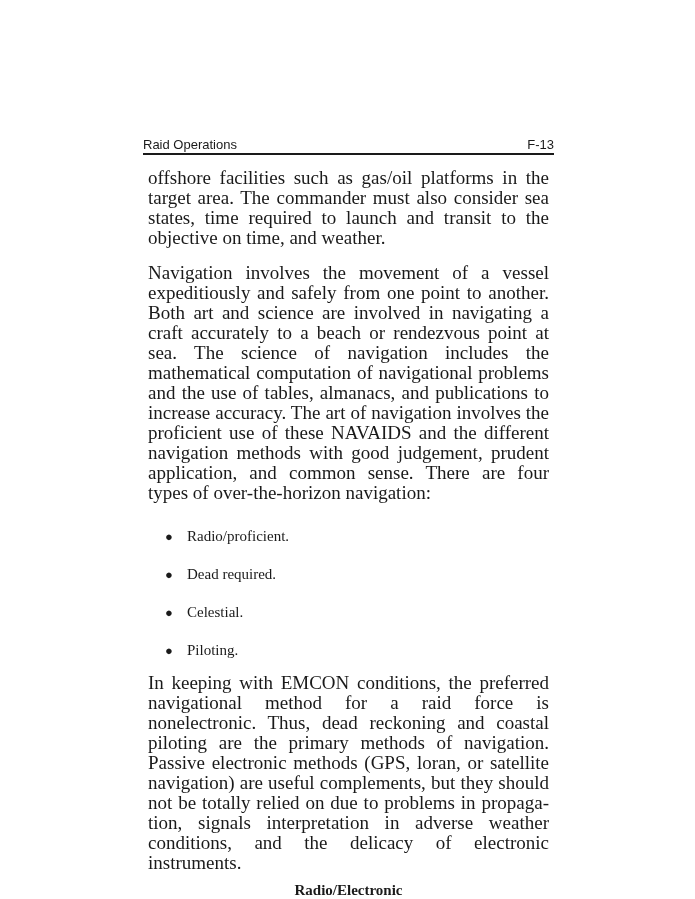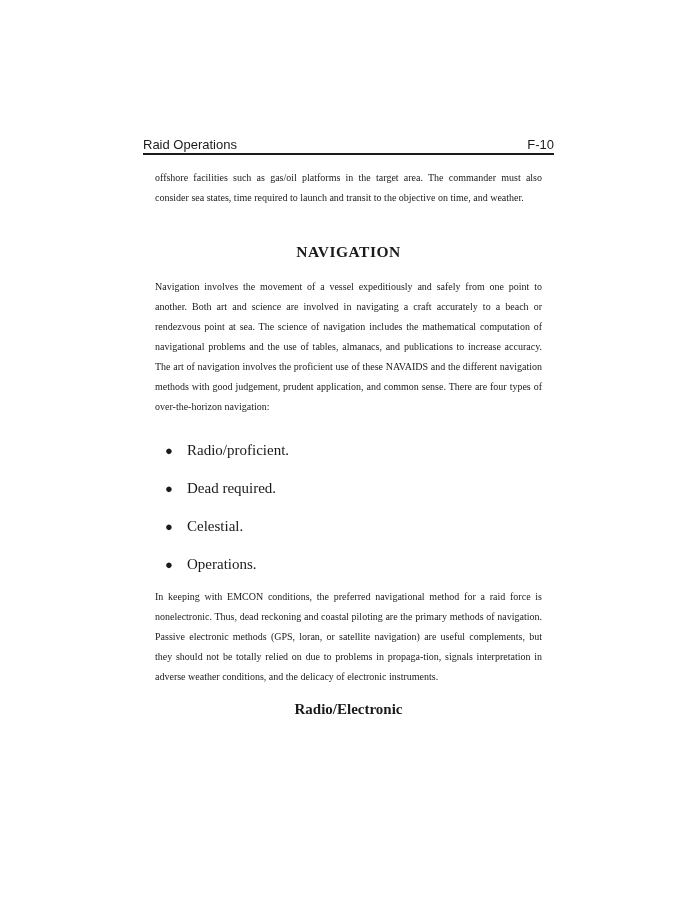--- a/index.html
+++ b/index.html
@@ -27,24 +27,24 @@
     align-items: baseline;
     font-family: "Liberation Sans", sans-serif;
     font-size: 13px;
     font-weight: 500;
     color: #1a1a1a;
     border-bottom: 2px solid #1a1a1a;
     padding-bottom: 1px;
   }
   .body-text {
     font-family: "Liberation Serif", serif;
-    font-size: 10px;
+    font-size: 19px;
     line-height: 20px;
     text-align: justify;
-    margin: 12px;
+    margin: 5px;
   }
   .p-intro        { margin-top: 13px; }
   .section-heading {
     font-family: "Liberation Serif", serif;
     font-size: 15.5px;
     font-weight: bold;
     text-align: center;
     letter-spacing: 0.5px;
     margin: 34px 0 0 0;
     line-height: 20px;
@@ -81,45 +81,44 @@
   }
 </style>
 </head>
 <body>
 
 <div class="page">
   <div class="content">
 
     <div class="header">
       <span>Raid Operations</span>
-      <span>F-10</span>
+      <span>F-13</span>
     </div>
 
     <p class="body-text p-intro">offshore facilities such as gas/oil platforms in the target area.  The commander must also consider sea states, time required to launch and transit to the objective on time, and weather.</p>
 
-    <h2 class="section-heading">NAVIGATION</h2>
 
     <p class="body-text p-navigation">Navigation involves the movement of a vessel expeditiously and safely from one point to another.  Both art and science are involved in navigating a craft accurately to a beach or rendezvous point at sea.  The science of navigation includes the mathematical computation of navigational problems and the use of tables, almanacs, and publications to increase accuracy.  The art of navigation involves the proficient use of these NAVAIDS and the different navigation methods with good judgement, prudent application, and common sense.  There are four types of over-the-horizon navigation:</p>
 
     <ul class="bullet-list">
       <li class="bullet-item">
         <span class="bullet-marker">●</span>
         <span class="bullet-text">Radio/proficient.</span>
       </li>
       <li class="bullet-item">
         <span class="bullet-marker">●</span>
         <span class="bullet-text">Dead required.</span>
       </li>
       <li class="bullet-item">
         <span class="bullet-marker">●</span>
         <span class="bullet-text">Celestial.</span>
       </li>
       <li class="bullet-item">
         <span class="bullet-marker">●</span>
-        <span class="bullet-text">Operations.</span>
+        <span class="bullet-text">Piloting.</span>
       </li>
     </ul>
 
     <p class="body-text p-emcon">In keeping with EMCON conditions, the preferred navigational method for a raid force is nonelectronic.  Thus, dead reckoning and coastal piloting are the primary methods of navigation.  Passive electronic methods (GPS, loran, or satellite navigation) are useful complements, but they should not be totally relied on due to problems in propaga-tion, signals interpretation in adverse weather conditions, and the delicacy of electronic instruments.</p>
 
     <h3 class="subsection-heading">Radio/Electronic</h3>
 
   </div>
 </div>
 

